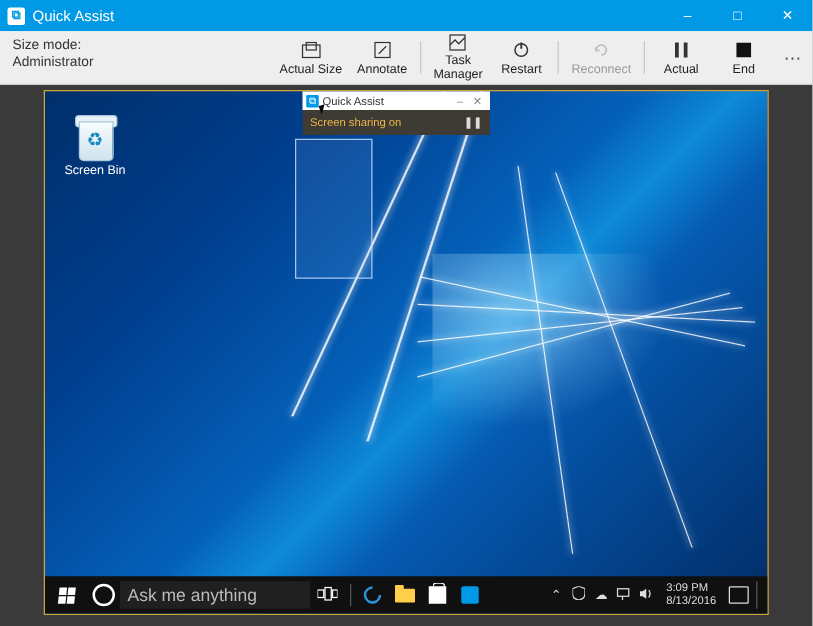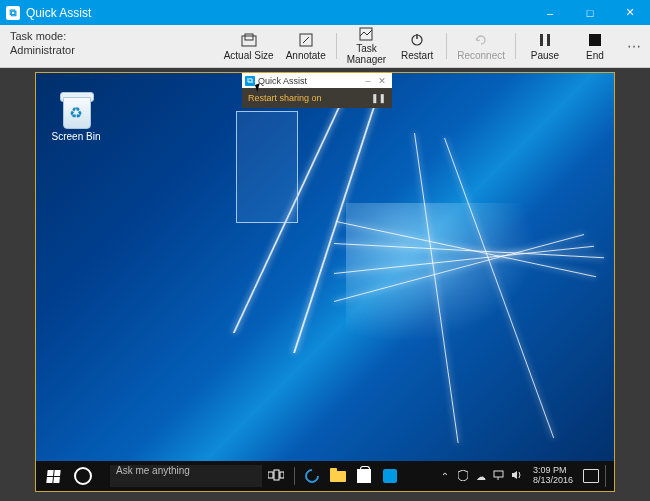--- a/index.html
+++ b/index.html
@@ -225,25 +225,25 @@
   }
   .tb-start {
     width:34px;height:30px;display:flex;align-items:center;justify-content:center;
   }
   .winlogo { display:grid; grid-template:repeat(2,6px)/repeat(2,6px); gap:1px; transform: skewX(-6deg);}
   .winlogo span{background:#fff;}
   .cortana-circle{width:14px;height:14px;border:2px solid #fff;border-radius:50%;margin-left:4px;}
   .search-box{
     flex:0 0 140px; height:22px;
     background:#202020;
-    margin-left:18px;
-    display:flex;align-items:flex-start;
+    margin-left:4px;
+    display:flex;align-items:center;
     color:#bbb;
     padding:0 6px;
-    font-size:10px;
+    font-size:14px;
   }
   .tb-taskview{margin:0 6px;}
   .tb-vline{width:1px;height:18px;background:#555;margin:0 4px;}
   .tb-app{width:26px;height:30px;display:flex;align-items:center;justify-content:center;font-size:12px;}
   .edge-ico{width:14px;height:14px;border:2px solid #2a92d7;border-radius:50%;box-sizing:border-box;border-top-color:transparent;transform:rotate(45deg);}
   .folder-ico{width:16px;height:11px;background:#ffce4a;border-radius:1px;position:relative;}
   .folder-ico::before{content:"";position:absolute;left:0;top:-3px;width:7px;height:4px;background:#ffce4a;border-radius:1px 1px 0 0;}
   .store-ico{width:14px;height:14px;background:#fff;position:relative;}
   .store-ico::before{content:"";position:absolute;left:3px;top:-3px;width:8px;height:3px;border:1px solid #fff;border-bottom:none;border-radius:3px 3px 0 0;}
   .qa-ico{width:14px;height:14px;background:#0099e6;border-radius:2px;}
@@ -260,21 +260,21 @@
   <span class="app-icon">⧉</span>
   <span class="title">Quick Assist</span>
   <span class="spacer"></span>
   <span class="winbtn">–</span>
   <span class="winbtn">□</span>
   <span class="winbtn">✕</span>
 </div>
 
 <div class="toolbar-row">
   <div class="user-mode">
-    <div>Task mode:</div>
+    <div>Size mode:</div>
     <div>Administrator</div>
   </div>
   <div class="filler"></div>
 
   <div class="tb-btn">
     <div class="tb-ico">
       <svg width="16" height="14">
           <rect x="1" y="3" width="14" height="10" fill="none" stroke="#333"></rect>
           <rect x="4" y="1" width="8" height="6" fill="none" stroke="#333"></rect>
         </svg>
@@ -329,21 +329,21 @@
 
   <div class="tb-sep"></div>
 
   <div class="tb-btn">
     <div class="tb-ico">
       <svg width="12" height="14">
           <rect x="1" y="1" width="3" height="12" fill="#333"></rect>
           <rect x="8" y="1" width="3" height="12" fill="#333"></rect>
         </svg>
     </div>
-    <div>Pause</div>
+    <div>Actual</div>
   </div>
 
   <div class="tb-btn">
     <div class="tb-ico">
       <svg width="12" height="12">
           <rect x="0" y="0" width="12" height="12" fill="#111"></rect>
         </svg>
     </div>
     <div>End</div>
   </div>
@@ -376,21 +376,21 @@
     </div>
 
     <div class="remote-app-title">
       <span class="mini-icon">⧉</span>
       <span>Quick Assist</span>
       <span class="mspacer"></span>
       <span class="mbtn">–</span>
       <span class="mbtn">✕</span>
     </div>
     <div class="remote-app-bar">
-      <span>Restart sharing on</span>
+      <span>Screen sharing on</span>
       <span class="rspacer"></span>
       <span class="pause">❚❚</span>
     </div>
     <div class="cursor-arrow"></div>
 
     <div class="remote-taskbar">
       <div class="tb-start">
         <div class="winlogo">
             <span></span>
             <span></span>

